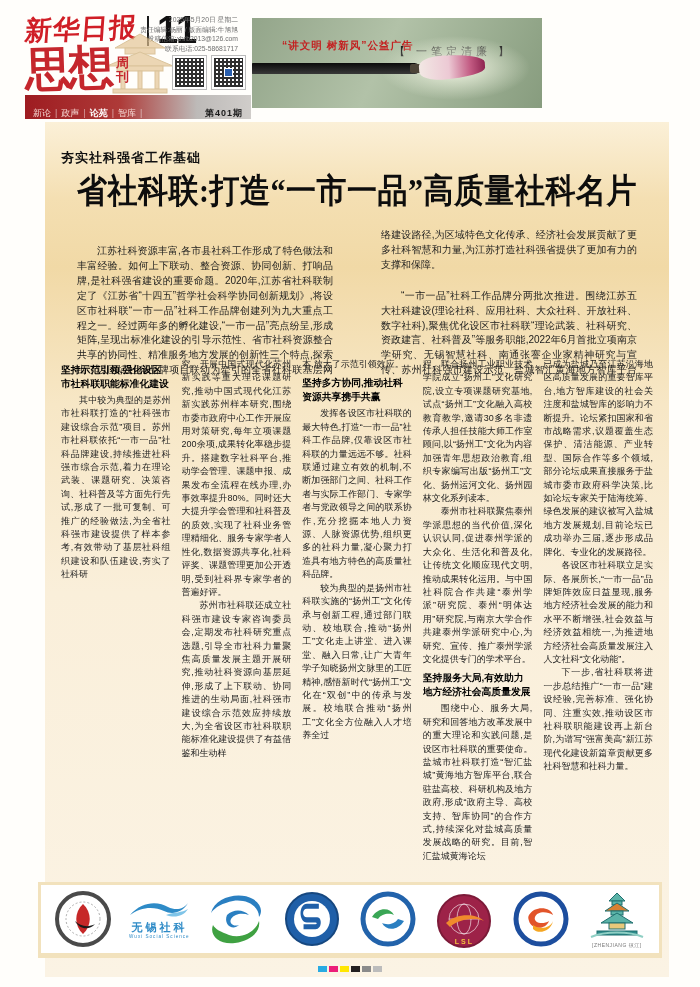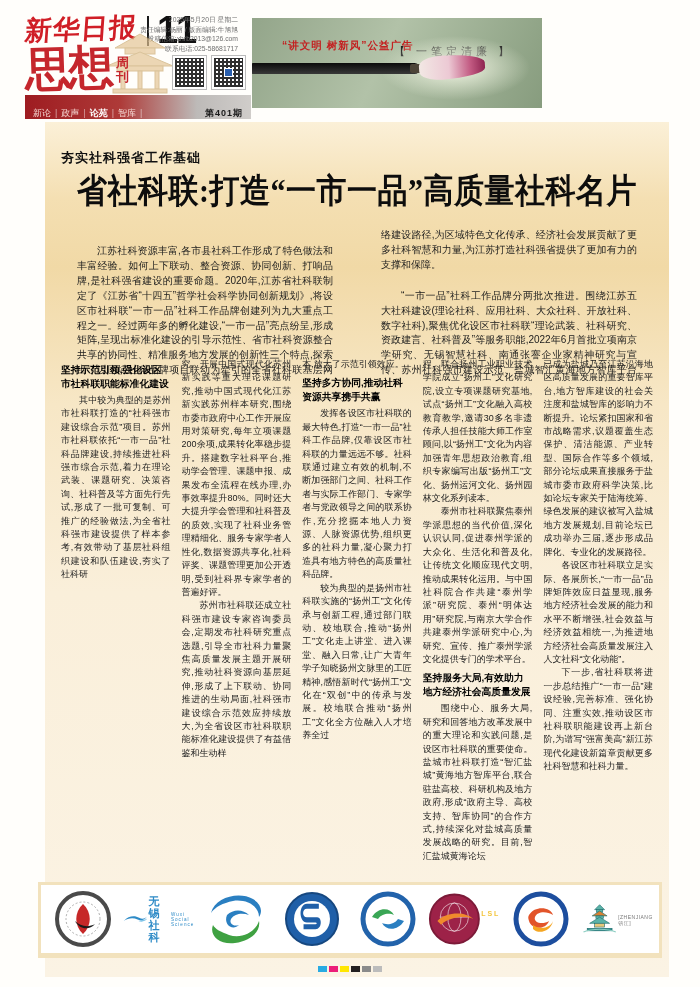--- a/index.html
+++ b/index.html
@@ -66,21 +66,21 @@
   .body-cols{position:absolute;left:16px;top:236px;width:592px;height:512px;display:flex;gap:11px;overflow:hidden;}
   .col{flex:1;overflow:hidden;font-size:9px;line-height:13.4px;text-align:justify;color:#222;}
   .subhead{font-size:9.8px;line-height:13.5px;font-weight:800;color:#000;margin:5px 0 4px;text-align:left;}
   .para{margin:0;text-indent:2em;}
   .para.noindent{text-indent:0;}
 
   
   .logo-strip{position:absolute;left:38px;top:882px;width:624px;height:76px;box-sizing:border-box;
               background:#fff;border:3px solid #f2e2bd;border-bottom-width:5px;
               display:flex;align-items:center;justify-content:space-around;padding:0 4px;}
-  .logo-cell{display:flex;align-items:center;justify-content:center;width:72px;}
+  .logo-cell{display:flex;flex-direction:column;align-items:center;justify-content:space-between;width:72px;}
   .wuxi-cn{font-size:11px;font-weight:700;color:#2e8bc7;letter-spacing:3px;line-height:12px;}
   .wuxi-en{font-size:4.6px;color:#2e8bc7;letter-spacing:1px;margin-top:1px;}
   .lsl-txt{font-size:7px;font-weight:800;color:#f3c53d;margin-top:-11px;letter-spacing:2px;position:relative;z-index:2;}
   .zj-txt{font-size:5px;color:#777;margin-top:1px;letter-spacing:.5px;}
 
   
   .regmarks{position:absolute;left:50%;top:966px;transform:translateX(-50%);display:flex;gap:2px;}
   .regmarks span{display:block;width:9px;height:6px;}
 </style>
 </head>

